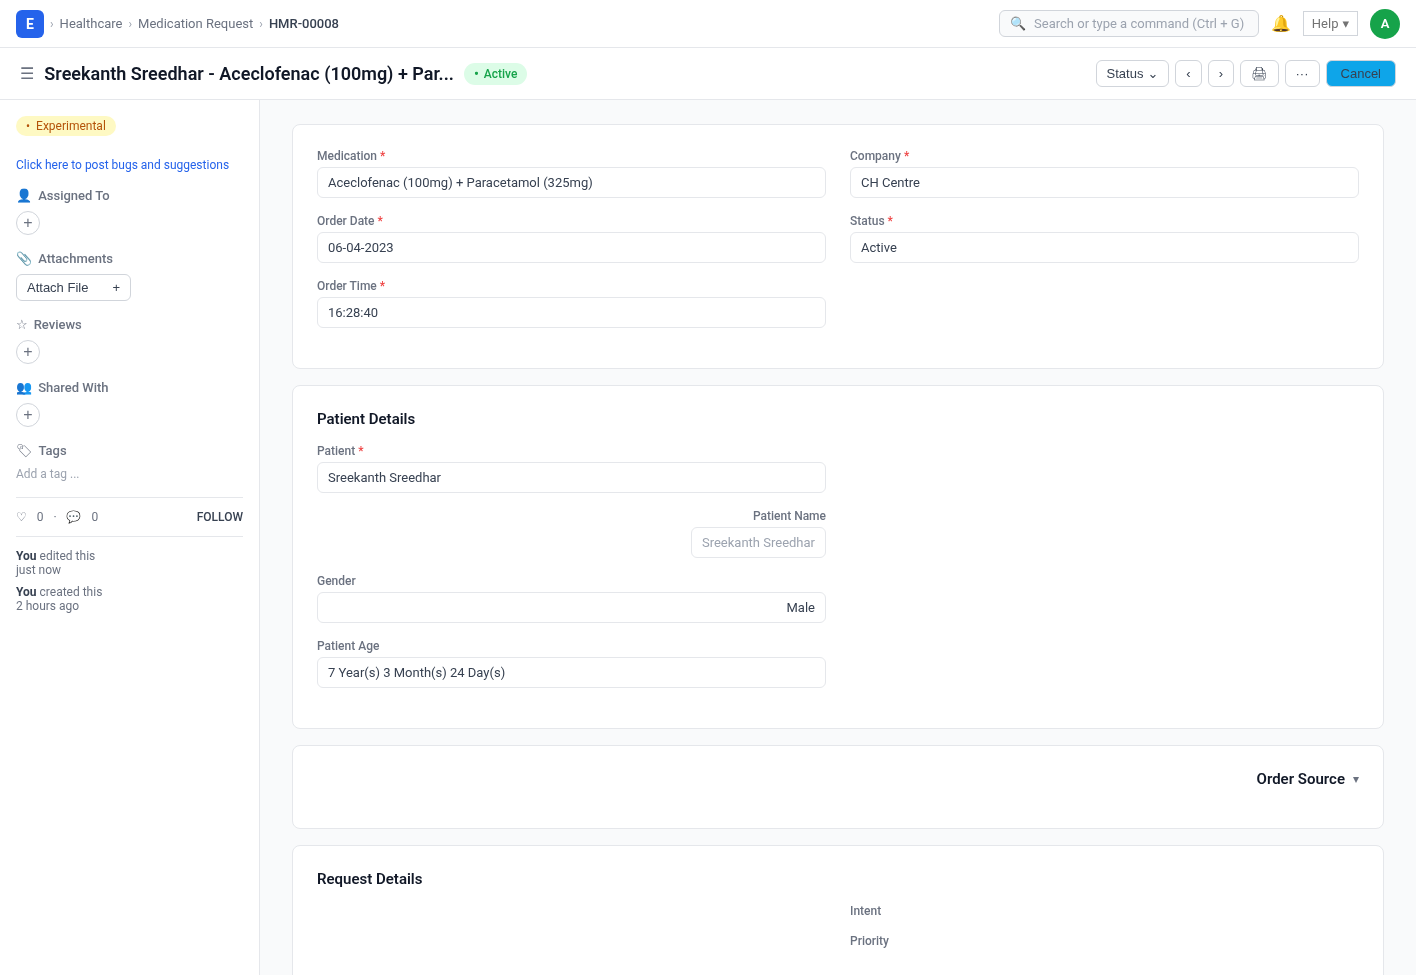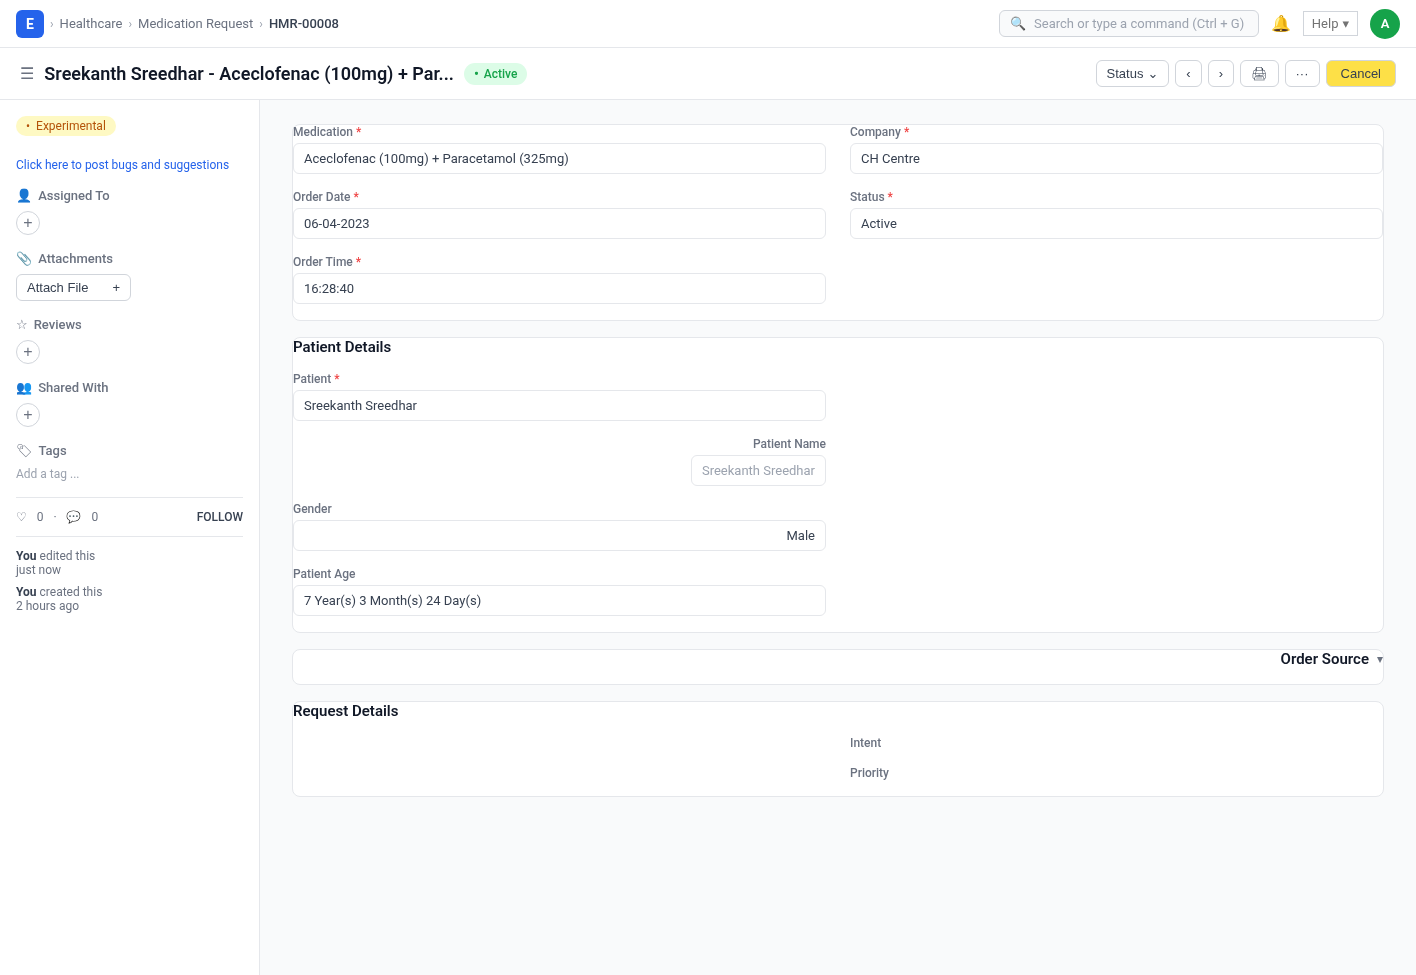--- a/index.html
+++ b/index.html
@@ -47,21 +47,21 @@
       background: #dcfce7; color: #16a34a; padding: 3px 10px; border-radius: 12px; font-size: 12px; font-weight: 500;
     }
     .status-badge::before { content: '•'; font-size: 14px; }
     .page-header-right { display: flex; align-items: center; gap: 6px; }
     .header-btn {
       display: flex; align-items: center; gap: 4px;
       border: 1px solid #d1d5db; border-radius: 6px; padding: 5px 10px; background: #fff;
       cursor: pointer; font-size: 13px; color: #374151;
     }
     .cancel-btn {
-      border: 1px solid #d1d5db; border-radius: 6px; padding: 5px 14px; background: #fde047;
+      border: 1px solid #d1d5db; border-radius: 6px; padding: 5px 14px; background: #0ea5e9;
       cursor: pointer; font-size: 13px; color: #374151;
     }
 
     
     .main-layout { display: flex; height: calc(100vh - 97px); overflow: hidden; }
 
     
     .sidebar {
       width: 260px; min-width: 260px; background: #fff; border-right: 1px solid #e5e7eb;
       padding: 16px; overflow-y: auto; font-size: 13px;
@@ -90,21 +90,21 @@
     .sidebar-activity strong { color: #374151; }
     .sidebar-counts { display: flex; align-items: center; gap: 10px; color: #6b7280; font-size: 12px; }
     .follow-btn { margin-left: auto; color: #374151; font-size: 12px; cursor: pointer; font-weight: 500; }
     .tags-placeholder { color: #9ca3af; font-size: 12px; cursor: pointer; }
 
     
     .content-area {
       flex: 1; overflow-y: auto; padding: 24px 32px; background: #f9fafb;
     }
     .form-card {
-      background: #fff; border: 1px solid #e5e7eb; border-radius: 8px; margin-bottom: 16px;
+      background: #fff; border: 1px solid #e5e7eb; border-radius: 8px; padding: 24px; margin-bottom: 16px;
     }
     .form-row { display: grid; grid-template-columns: 1fr 1fr; gap: 24px; margin-bottom: 16px; }
     .form-row-single { margin-bottom: 16px; }
     .form-group { display: flex; flex-direction: column; gap: 4px; }
     .form-label { font-size: 12px; color: #6b7280; font-weight: 500; display: flex; gap: 3px; align-items: center; }
     .form-label .req { color: #ef4444; }
     .form-value {
       border: 1px solid #e5e7eb; border-radius: 6px; padding: 7px 10px;
       font-size: 13px; color: #374151; background: #fff;
     }

